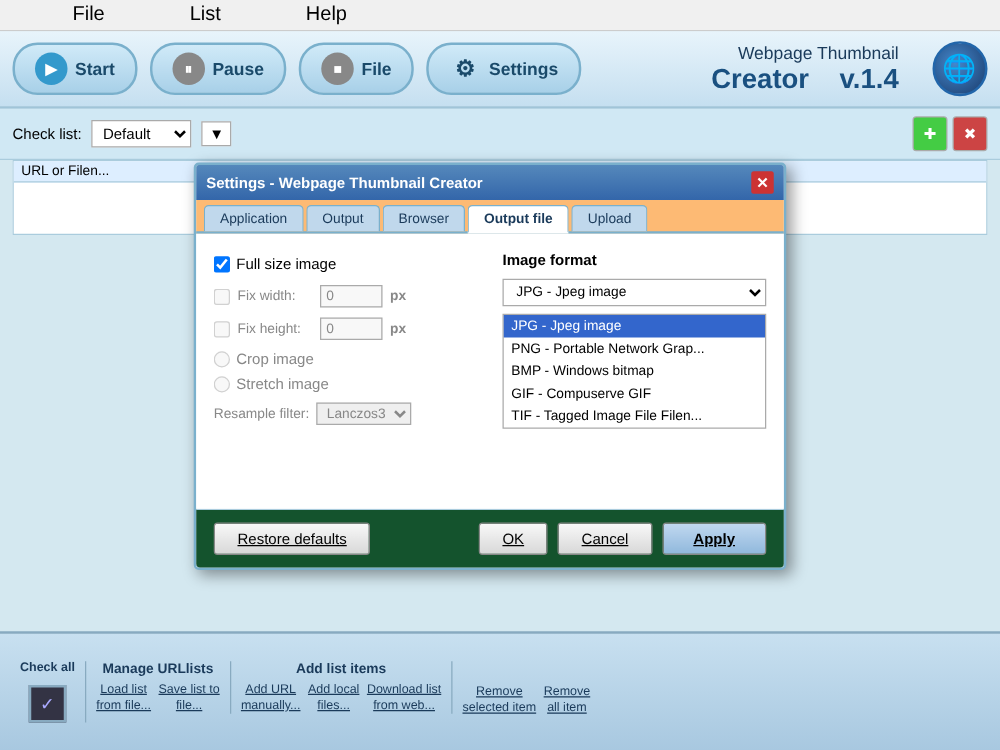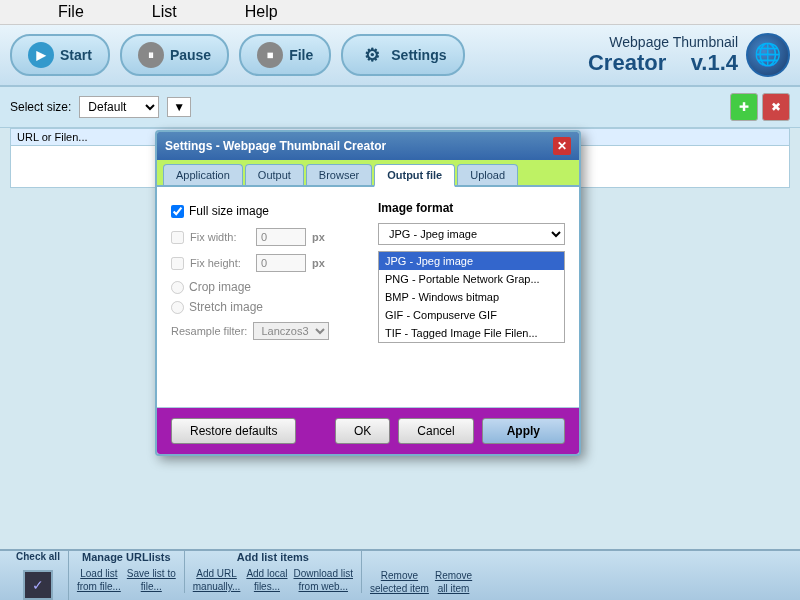--- a/index.html
+++ b/index.html
@@ -134,21 +134,21 @@
     
     .dialog-overlay {
       position: fixed;
       top: 0; left: 0; right: 0; bottom: 0;
       z-index: 100;
     }
     .dialog {
       position: absolute;
       top: 130px;
       left: 155px;
-      width: 426px;
+      width: 474px;
       background: #f0f4f8;
       border: 2px solid #7ab0cc;
       border-radius: 4px;
       box-shadow: 4px 4px 12px rgba(0,0,0,0.4);
     }
     .dialog-titlebar {
       background: linear-gradient(to bottom, #5588bb, #3366aa);
       color: white;
       padding: 5px 8px;
       display: flex;
@@ -167,21 +167,21 @@
       justify-content: center;
       color: white;
       font-size: 12px;
       cursor: pointer;
       font-weight: bold;
     }
 
     
     .dialog-tabs {
       display: flex;
-      background: #bef264;
+      background: #fdba74;
       border-bottom: 2px solid #7ab0cc;
       padding: 4px 6px 0;
       gap: 2px;
     }
     .tab {
       padding: 4px 12px;
       border: 1px solid #7ab0cc;
       border-bottom: none;
       border-radius: 4px 4px 0 0;
       cursor: pointer;
@@ -292,23 +292,24 @@
     .format-dropdown-list .opt.selected {
       background: #3366cc;
       color: white;
     }
 
     
     .dialog-footer {
       display: flex;
       justify-content: space-between;
       padding: 10px 14px;
-      background: #a21caf;
+      background: #14532d;
       border-top: 1px solid #aaccdd;
       border-radius: 0 0 3px 3px;
+      text-decoration: underline;
     }
     .dlg-btn {
       padding: 5px 18px;
       border: 1px solid #888;
       border-radius: 3px;
       background: linear-gradient(to bottom, #f8f8f8, #d8d8d8);
       cursor: pointer;
       font-size: 12px;
     }
     .dlg-btn-apply {
@@ -318,21 +319,21 @@
     }
 
     
     .bottom-bar {
       position: absolute;
       bottom: 0;
       left: 0;
       right: 0;
       background: linear-gradient(to bottom, #c8e0f0, #a8c8e0);
       border-top: 2px solid #88aac0;
-      padding: 0 8px;
+      padding: 22px 8px;
       display: flex;
       align-items: flex-start;
       gap: 0;
     }
 
     .bottom-section {
       display: flex;
       flex-direction: column;
       align-items: center;
       padding: 0 8px;
@@ -403,35 +404,35 @@
     <span>Pause</span>
   </button>
   <button class="toolbar-btn btn-stop">
     <span class="btn-icon">⏹</span>
     <span>File</span>
   </button>
   <button class="toolbar-btn btn-settings">
     <span class="btn-icon">⚙</span>
     <span>Settings</span>
   </button>
-  <div style="margin-left:auto; display:flex; align-items:center;">
+  <div style="margin-left:auto; display:flex; align-items:center;gap:19px;">
     <div class="app-title">
       <div class="title-line1">Webpage Thumbnail</div>
       <div class="title-line2">
         <span>Creator</span>
         &nbsp;&nbsp;
         <span>v.1.4</span>
       </div>
     </div>
     <div class="globe-icon">🌐</div>
   </div>
 </div>
 
 <div class="select-bar">
-  <label>Select size:</label>
+  <label>Check list:</label>
   <select>
     <option>Default</option>
   </select>
   <span style="border:1px solid #aaa; padding:2px 5px; background:white; cursor:pointer;">▼</span>
   <div style="margin-left:auto; display:flex; gap:4px;">
     <div class="icon-btn icon-btn-green">✚</div>
     <div class="icon-btn icon-btn-red">✖</div>
   </div>
 </div>
 

